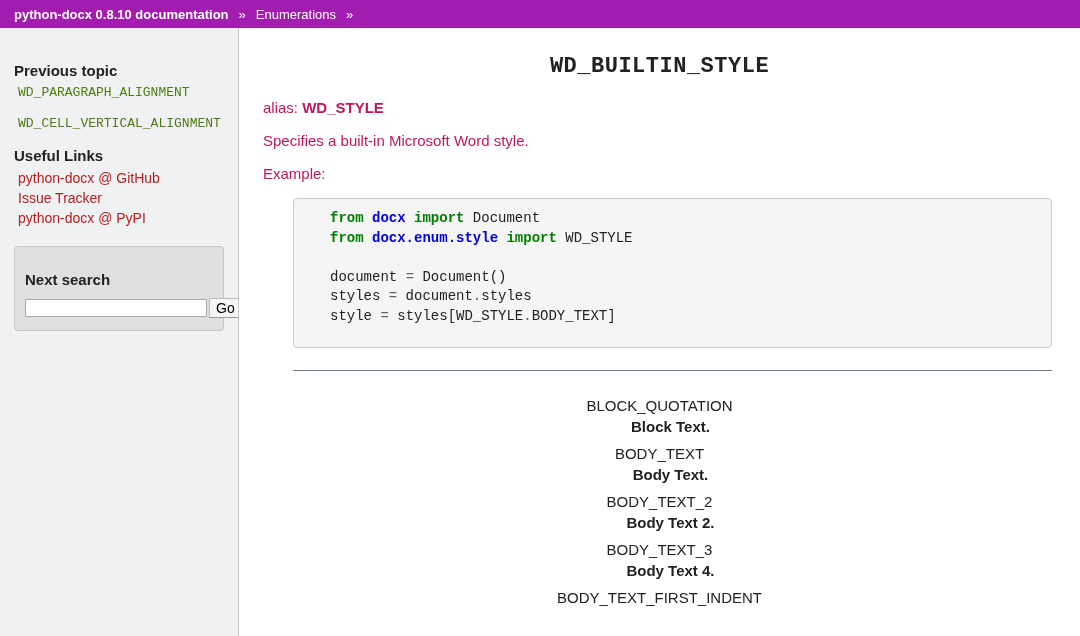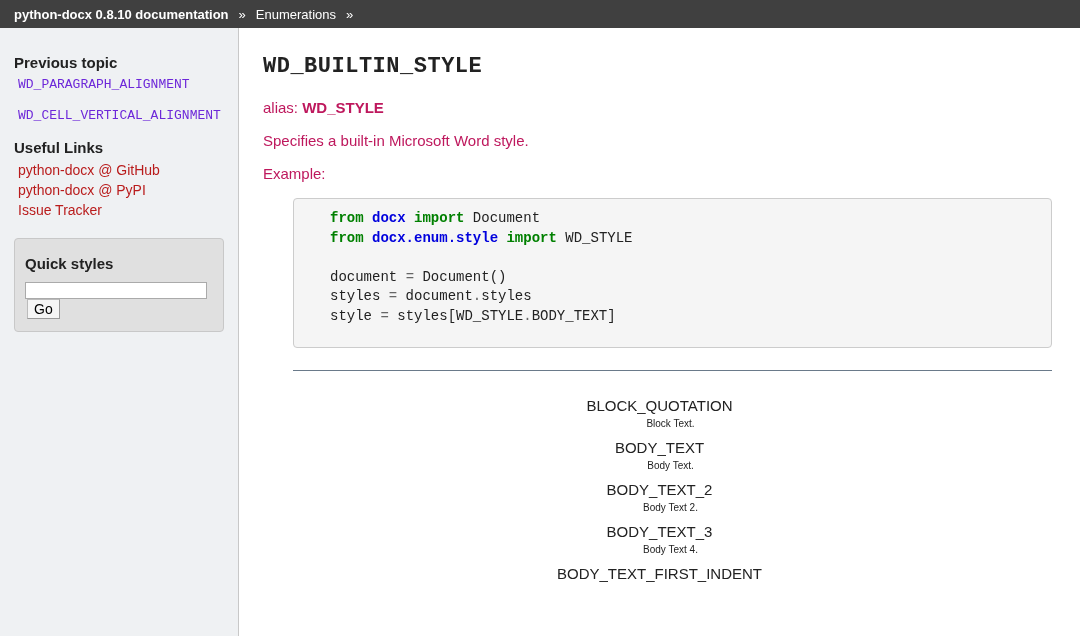--- a/index.html
+++ b/index.html
@@ -3,21 +3,21 @@
   <meta charset="utf-8">
   <style>
     * { margin: 0; padding: 0; box-sizing: border-box; }
     body {
       font-family: Arial, Helvetica, sans-serif;
       font-size: 14px;
       background: #ffffff;
       color: #222;
     }
     .topbar {
-      background: #404040;
+      background: #a21caf;
       color: #ffffff;
       height: 28px;
       display: flex;
       align-items: center;
       padding: 0 14px;
       font-size: 13px;
     }
     .topbar a {
       color: #ffffff;
       text-decoration: none;
@@ -41,29 +41,29 @@
       background: #eff1f3;
       padding: 18px 14px;
       flex-shrink: 0;
       overflow: hidden;
     }
     .sidebar h4 {
       font-size: 15px;
       font-weight: bold;
       color: #222;
       margin-bottom: 6px;
-      margin-top: 8px;
+      margin-top: 16px;
     }
     .sidebar .section + .section {
       margin-top: 16px;
     }
     .sidebar .topic {
       font-family: "Courier New", monospace;
       font-size: 13px;
-      color: #6d28d9;
+      color: #4d7c0f;
       white-space: nowrap;
       overflow: hidden;
       padding-left: 4px;
     }
     .sidebar ul {
       list-style: none;
       padding-left: 4px;
     }
     .sidebar ul li {
       color: #b91c1c;
@@ -75,22 +75,21 @@
       border: 1px solid #c8c8c8;
       border-radius: 4px;
       padding: 8px 10px 12px 10px;
       margin-top: 20px;
     }
     .searchbox h4 {
       margin-bottom: 10px;
     }
     .searchbox-row {
       display: flex;
-      align-items: flex-start;
-      flex-direction: column;
+      align-items: center;
     }
     .searchbox input[type="text"] {
       border: 1px solid #aaa;
       background: #fff;
       height: 18px;
       flex: 1;
       font-size: 13px;
       padding: 0 2px;
     }
     .searchbox button {
@@ -108,20 +107,21 @@
       border-left: 1px solid #c8c8c8;
       padding: 26px 24px;
       overflow: hidden;
     }
     .main h1 {
       font-family: "Courier New", monospace;
       font-weight: bold;
       font-size: 22px;
       letter-spacing: 0.5px;
       margin-bottom: 20px;
+      text-align: center;
     }
     .main p {
       font-size: 15px;
       margin-bottom: 16px;
       color: #be185d;
     }
     .main .alias b {
       font-weight: bold;
     }
     .codeblock {
@@ -149,23 +149,24 @@
     .dl {
       margin-left: 0;
       text-align: center;
     }
     .dl dt {
       font-size: 15px;
       margin-bottom: 4px;
       margin-top: 10px;
     }
     .dl dd {
-      font-size: 10px;
+      font-size: 15px;
       margin-left: 22px;
       margin-bottom: 10px;
+      font-weight: bold;
     }
   </style>
 </head>
 <body>
 
 <div class="topbar">
   <a href="#">python-docx 0.8.10 documentation</a>
   <span class="sep">»</span>
   <a href="#" class="secondary">Enumerations</a>
   <span class="sep">»</span>
@@ -177,26 +178,26 @@
       <h4>Previous topic</h4>
       <div class="topic">WD_PARAGRAPH_ALIGNMENT</div>
     </div>
     <div class="section">
       <div class="topic">WD_CELL_VERTICAL_ALIGNMENT</div>
     </div>
     <div class="section">
       <h4>Useful Links</h4>
       <ul>
         <li>python-docx @ GitHub</li>
+        <li>Issue Tracker</li>
         <li>python-docx @ PyPI</li>
-        <li>Issue Tracker</li>
       </ul>
     </div>
     <div class="searchbox">
-      <h4>Quick styles</h4>
+      <h4>Next search</h4>
       <div class="searchbox-row">
         <input type="text" style="">
         <button>Go</button>
       </div>
     </div>
   </div>
 
   <div class="main">
     <h1>WD_BUILTIN_STYLE</h1>
     <p class="alias">

